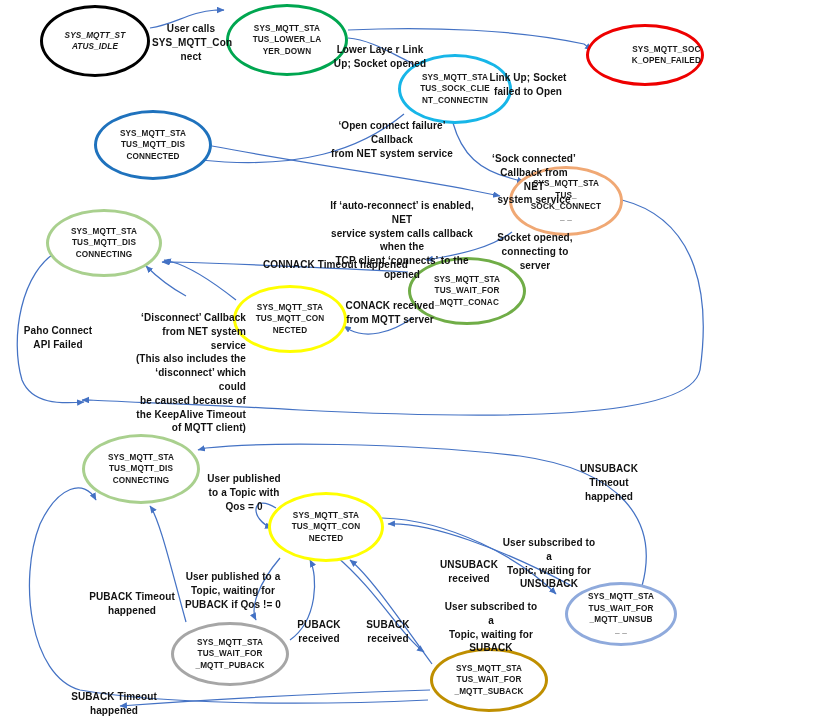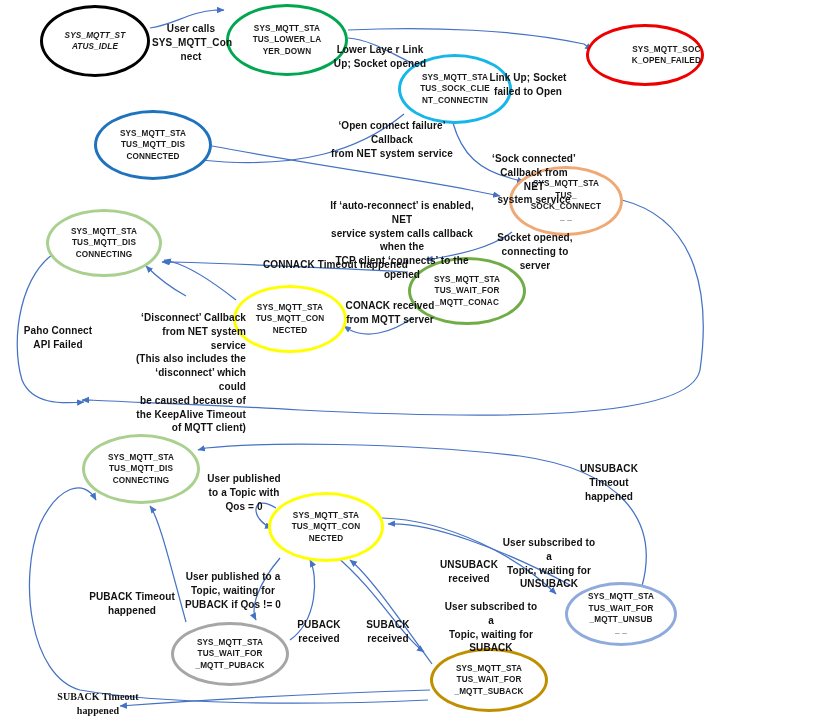--- a/index.html
+++ b/index.html
@@ -170,17 +170,17 @@
 PUBACK if Qos != 0</div>
       <div class="edge-label" style="left: 443px; top: 600px; width: 96px;">User subscribed to a
 Topic, waiting for
 SUBACK</div>
       <div class="edge-label" style="left: 86px; top: 574px; width: 92px; margin-top: 16px;">PUBACK Timeout
 happened</div>
       <div class="edge-label" style="left: 289px; top: 618px; width: 60px;">PUBACK
 received</div>
       <div class="edge-label" style="left: 358px; top: 618px; width: 60px;">SUBACK
 received</div>
-      <div class="edge-label" style="left: 52px; top: 690px; width: 92px; font-family: Liberation Serif, serif;">SUBACK Timeout
+      <div class="edge-label" style="left: 68px; top: 690px; width: 92px;">SUBACK Timeout
 happened</div>
     </div>
 
 </div>
 
 </body></html>

